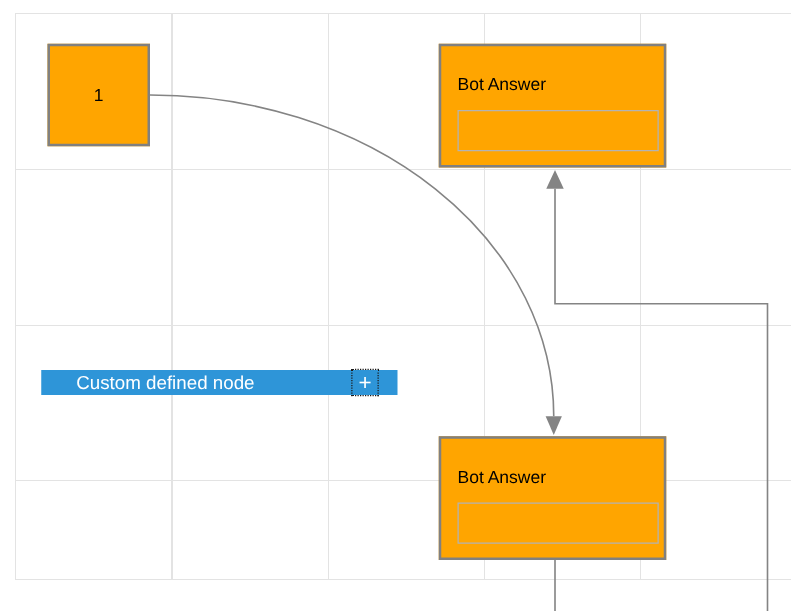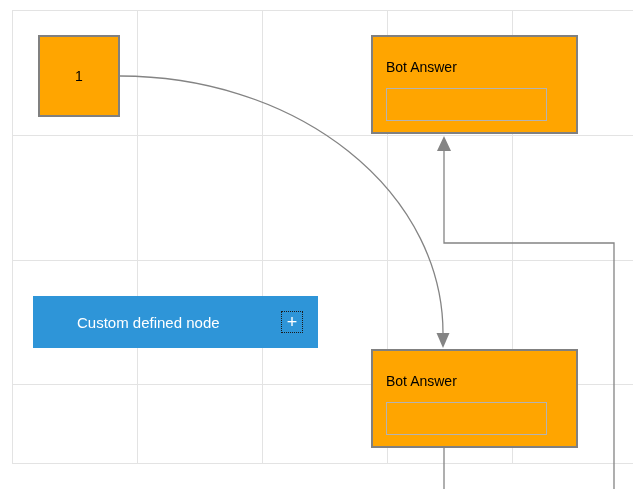--- a/index.html
+++ b/index.html
@@ -13,42 +13,40 @@
   .layer{position:absolute;left:0;top:0;width:633px;height:489px;}
   .node{position:absolute;box-sizing:border-box;}
   .square-node{
     left:38px;top:35px;width:82px;height:82px;
     background:var(--node-fill);
     border:2px solid var(--node-stroke);
     display:flex;align-items:center;justify-content:center;
     color:var(--node-text);font-size:14px;
   }
   .bot-node{
-    width:207px;height:99px;
+    width:182px;height:99px;
     background:var(--node-fill);
     border:2px solid var(--node-stroke);
     color:var(--node-text);
-    margin-left:20px;
   }
   .bot-node.top{left:351px;top:35px;}
   .bot-node.bottom{left:351px;top:349px;}
   .bot-title{
     position:absolute;left:13px;top:22px;
     font-size:14px;white-space:nowrap;
   }
   .bot-inner{
     position:absolute;left:13px;top:51px;width:159px;height:31px;
     border:1px solid var(--inner-stroke);
   }
   .custom-node{
-    left:33px;top:296px;width:285px;height:52px;
+    left:33px;top:296px;width:285px;height:20px;
     background:var(--custom-fill);
     display:flex;align-items:center;
     color:var(--custom-text);
-    padding-left:16px;
   }
   .custom-label{margin-left:28px;font-size:15px;white-space:nowrap;}
   .add-port{
     position:absolute;right:15px;top:50%;transform:translateY(-50%);
     width:20px;height:20px;
     border:1px dotted #1b1b1b;
     display:flex;align-items:center;justify-content:center;
     color:var(--custom-text);
     font-size:18px;line-height:1;
   }

